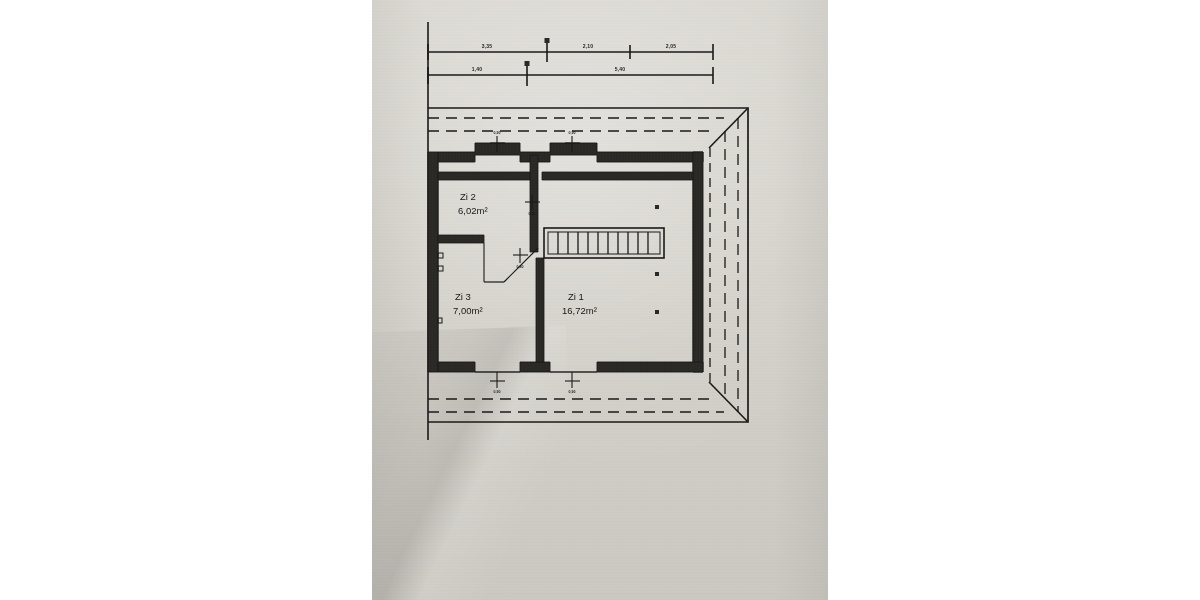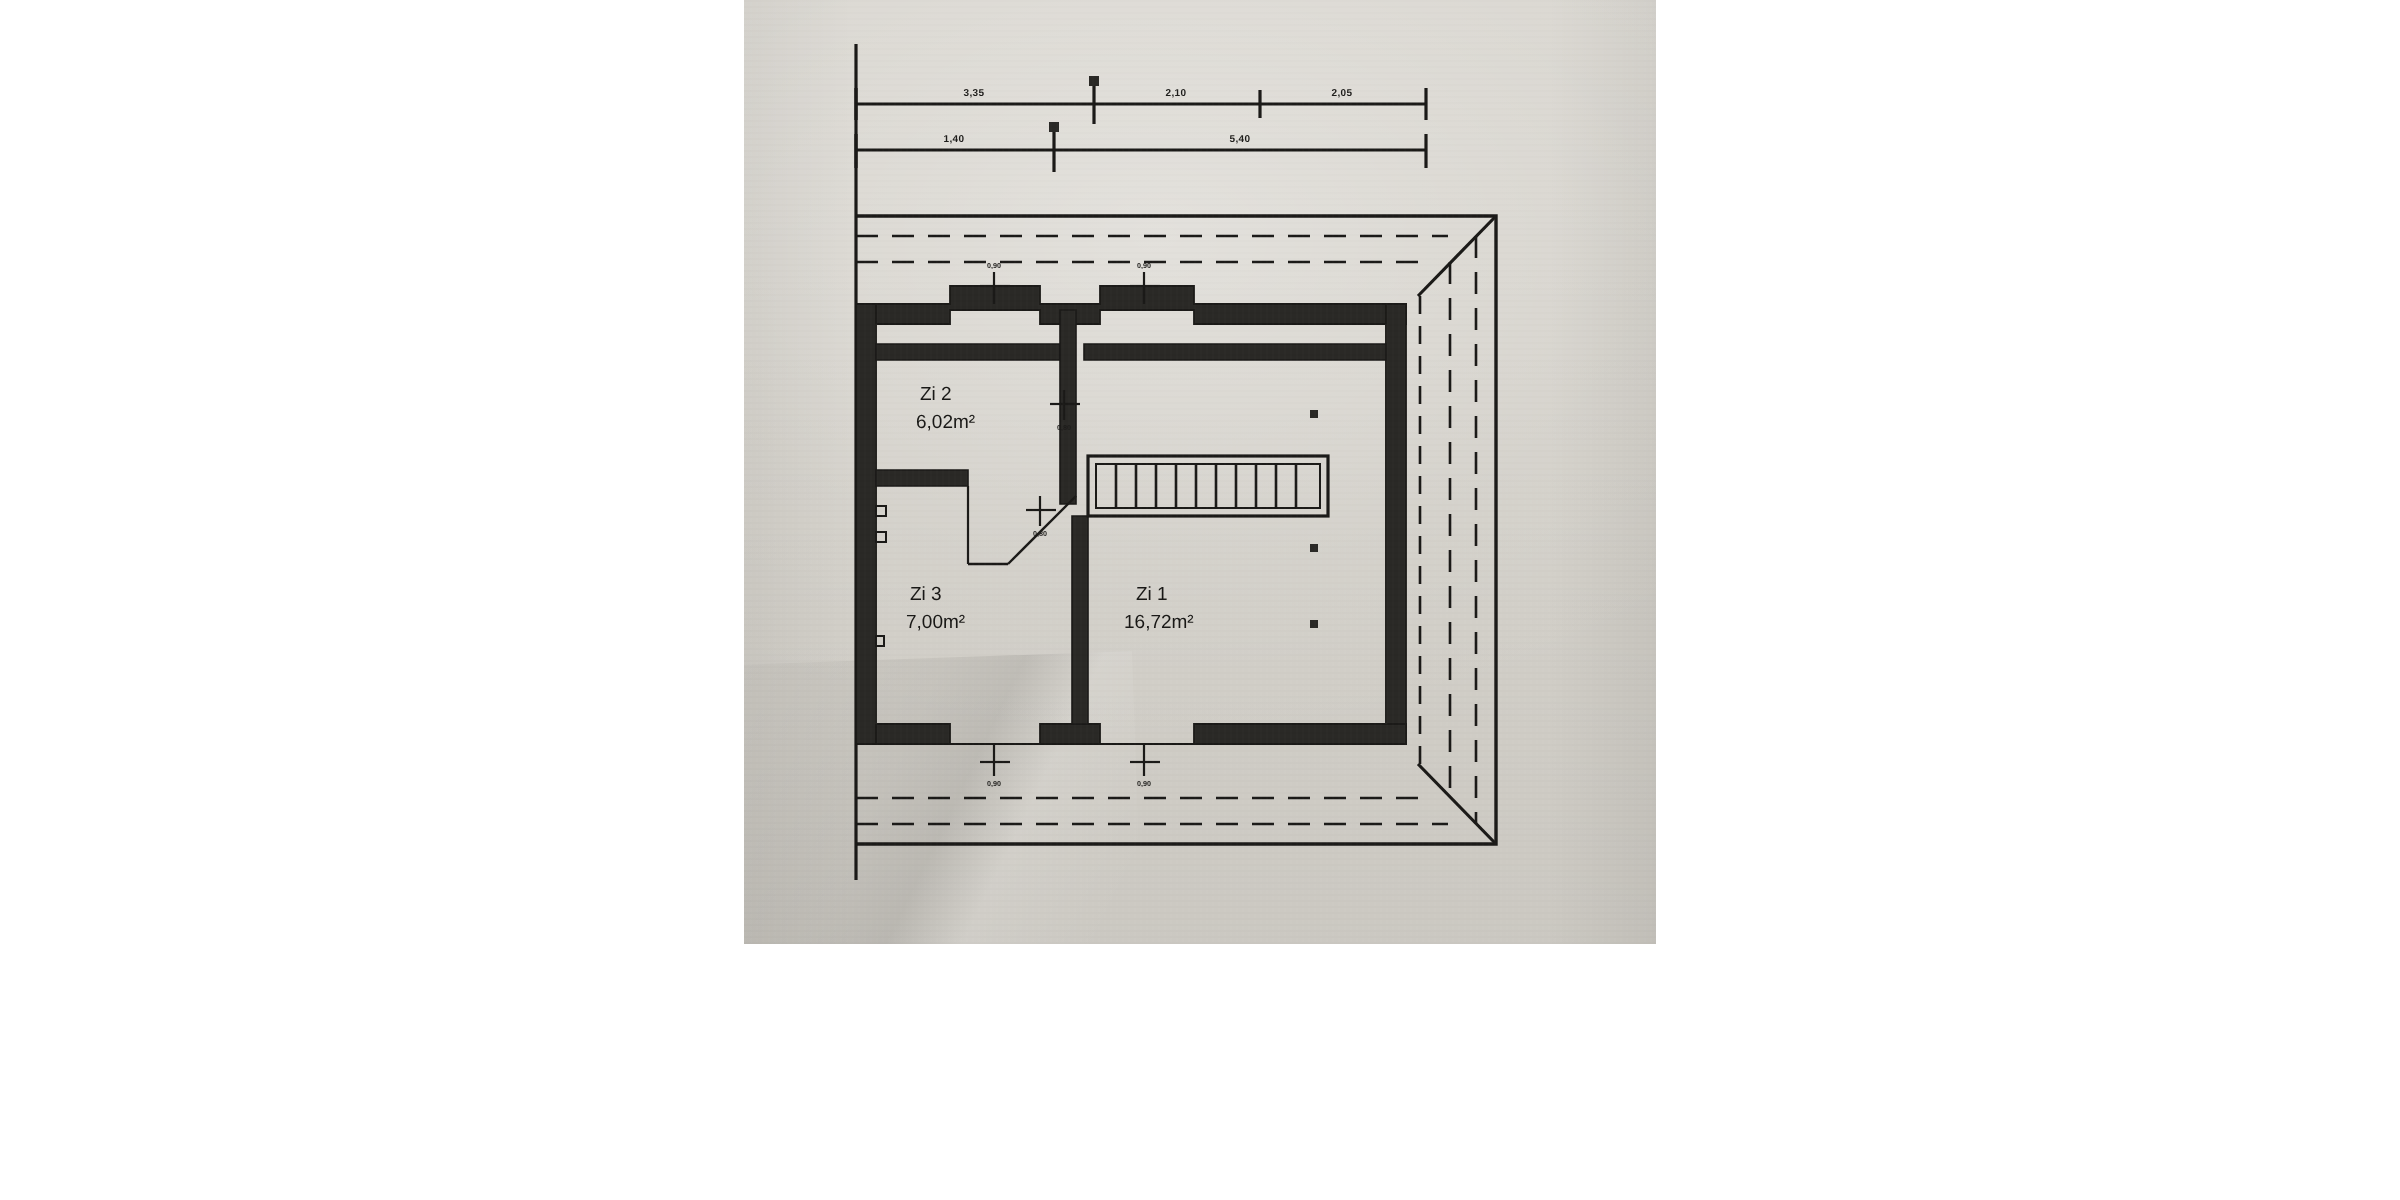--- a/index.html
+++ b/index.html
@@ -15,21 +15,21 @@
     position: relative;
     width: 1200px;
     height: 600px;
     background: #ffffff;
   }
 
   
   #photo {
     position: absolute;
     left: 372px; top: 0;
-    width: 456px; height: 472px;
+    width: 456px; height: 600px;
     background: #d6d3cc;
     overflow: hidden;
   }
   
   #photo .paper-tone {
     position: absolute; inset: 0;
     background:
       radial-gradient(120% 80% at 45% 25%, rgba(255,255,255,0.30) 0%, rgba(255,255,255,0.05) 45%, rgba(0,0,0,0.0) 70%),
       linear-gradient(180deg, rgba(255,255,255,0.10) 0%, rgba(0,0,0,0.00) 35%, rgba(0,0,0,0.05) 100%),
       linear-gradient(90deg, rgba(0,0,0,0.045) 0%, rgba(0,0,0,0.0) 12%, rgba(0,0,0,0.0) 88%, rgba(0,0,0,0.05) 100%);

